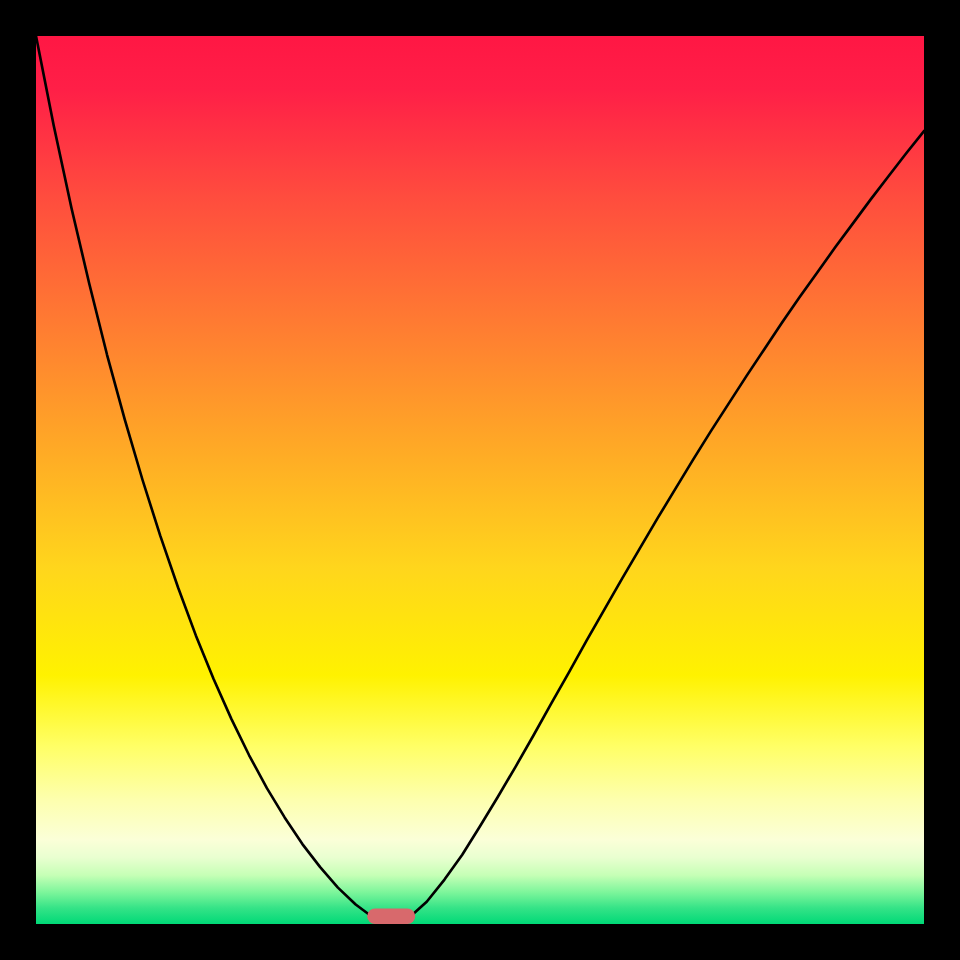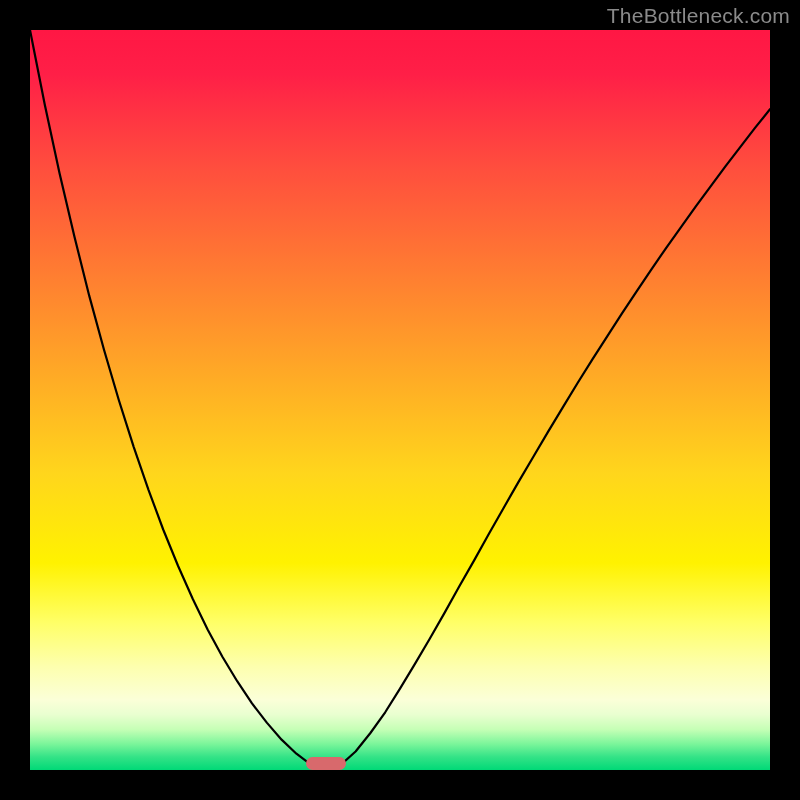--- a/index.html
+++ b/index.html
@@ -55,21 +55,20 @@
     font-family: Arial, Helvetica, sans-serif;
     font-size: 21px;
     color: #8a8a8a;
     letter-spacing: 0.2px;
   }
 </style>
 </head>
 <body>
 
 <div class="frame">
-  <div class="watermark">TheBottleneck.com</div>
   <div class="plot">
     <svg class="gradient" viewBox="0 0 100 100" preserveAspectRatio="none">
       <defs>
         <linearGradient id="bg-grad" x1="0" y1="0" x2="0" y2="1">
             <stop offset="0.00%" stop-color="#ff1744"></stop>
             <stop offset="6.00%" stop-color="#ff1f47"></stop>
             <stop offset="18.00%" stop-color="#ff4c3e"></stop>
             <stop offset="32.00%" stop-color="#ff7a32"></stop>
             <stop offset="46.00%" stop-color="#ffa826"></stop>
             <stop offset="60.00%" stop-color="#ffd61c"></stop>

